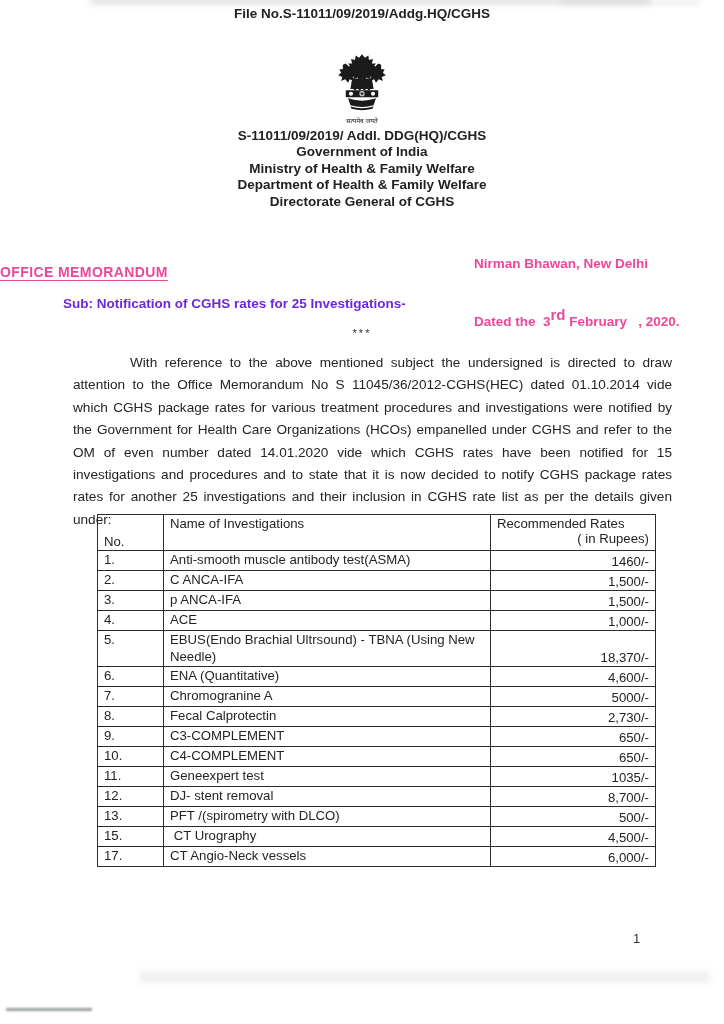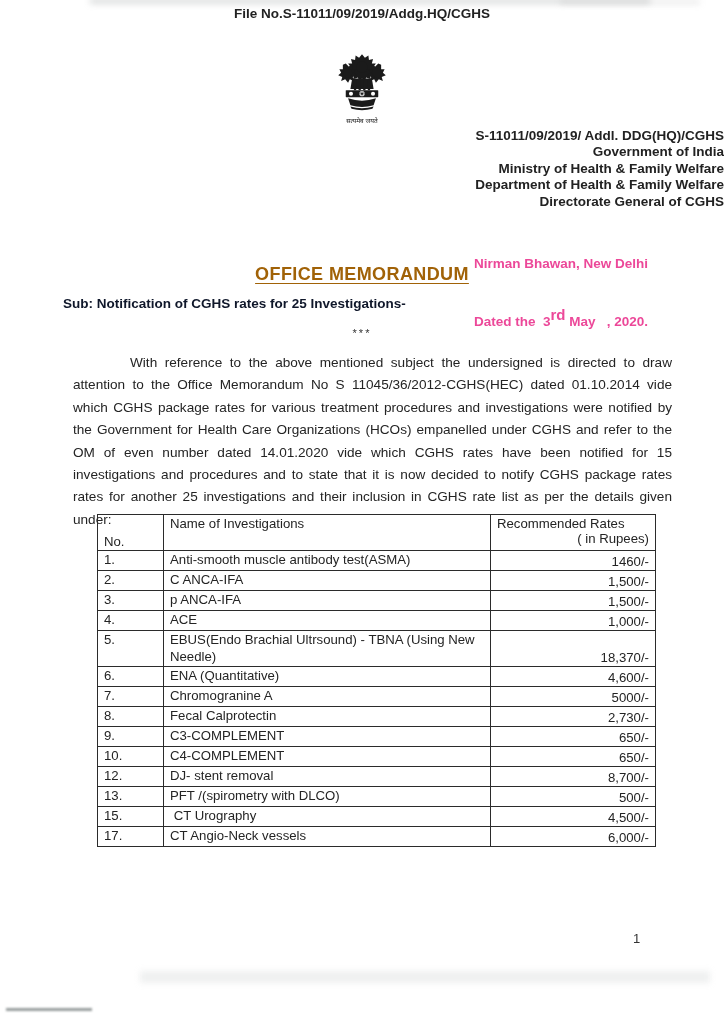--- a/index.html
+++ b/index.html
@@ -24,41 +24,41 @@
     top:6px;left:0;width:100%;
     text-align:center;font-weight:bold;font-size:13.5px;color:#222;
   }
 
   .emblem-wrap{top:53px;left:50%;transform:translateX(-50%);text-align:center;width:110px;}
   .emblem-wrap svg{display:block;margin:0 auto;}
   .emblem-motto{font-size:6.5px;color:#1b1b1b;line-height:7px;margin-top:0px;letter-spacing:0px;}
 
   .letterhead{
     top:128px;left:0;width:100%;
-    text-align:right;font-weight:bold;font-size:13.5px;line-height:16.4px;color:#222;
+    text-align:center;font-weight:bold;font-size:13.5px;line-height:16.4px;color:#222;
   }
 
   .dateline{
     top:221px;left:474px;
     font-weight:bold;font-size:13.5px;line-height:17px;color:#ec4899;
     white-space:pre;
   }
   .dateline sup{font-size:15px;}
 
   .memo-title{
-    top:264px;left:0;width:100%;text-align:center;
-    font-weight:bold;font-size:18px;color:#a16207;
+    top:264px;left:0;width:100%;text-align:left;
+    font-weight:bold;font-size:14px;color:#ec4899;
     text-decoration:underline;
     text-underline-offset:3px;
     letter-spacing:.4px;
   }
 
   .subject{
     top:296px;left:63px;
-    font-weight:bold;font-size:13.5px;color:#0f172a;
+    font-weight:bold;font-size:13.5px;color:#6d28d9;
   }
 
   .stars{
     top:327px;left:0;width:100%;text-align:center;
     font-size:11px;letter-spacing:2px;color:#333;
   }
 
   .body-para{
     top:352px;left:73px;width:599px;
     font-size:13.6px;line-height:22.4px;
@@ -142,21 +142,21 @@
 <div class="abs letterhead">
   <div>S-11011/09/2019/ Addl. DDG(HQ)/CGHS</div>
   <div>Government of India</div>
   <div>Ministry of Health &amp; Family Welfare</div>
   <div>Department of Health &amp; Family Welfare</div>
   <div>Directorate General of CGHS</div>
 </div>
 
 <div class="abs dateline">
   <div>Nirman Bhawan, New Delhi</div>
-  <div><span>Dated the  3</span><sup>rd</sup><span> May   , 2020.</span></div>
+  <div><span>Dated the  3</span><sup>rd</sup><span> February   , 2020.</span></div>
 </div>
 
 <div class="abs memo-title">OFFICE MEMORANDUM</div>
 
 <div class="abs subject">Sub: Notification of CGHS rates for 25 Investigations-</div>
 
 <div class="abs stars">***</div>
 
 <div class="abs body-para">With reference to the above mentioned subject the undersigned is directed to draw attention to the Office Memorandum No S 11045/36/2012-CGHS(HEC) dated 01.10.2014 vide which CGHS package rates for various treatment procedures and investigations were notified by the Government for Health Care Organizations (HCOs) empanelled under CGHS and refer to the OM of even number dated 14.01.2020 vide which CGHS rates have been notified for 15 investigations and procedures and to state that it is now decided to notify CGHS package rates rates for another 25 investigations and their inclusion in CGHS rate list as per the details given under:</div>
 
@@ -231,20 +231,25 @@
         <td class="cell-name">C3-COMPLEMENT</td>
         <td class="cell-rate">650/-</td>
       </tr>
 
       <tr>
         <td class="cell-no">10.</td>
         <td class="cell-name">C4-COMPLEMENT</td>
         <td class="cell-rate">650/-</td>
       </tr>
 
+      <tr>
+        <td class="cell-no">11.</td>
+        <td class="cell-name">Geneexpert test</td>
+        <td class="cell-rate">1035/-</td>
+      </tr>
 
       <tr>
         <td class="cell-no">12.</td>
         <td class="cell-name">DJ- stent removal</td>
         <td class="cell-rate">8,700/-</td>
       </tr>
 
       <tr>
         <td class="cell-no">13.</td>
         <td class="cell-name">PFT /(spirometry with DLCO)</td>

